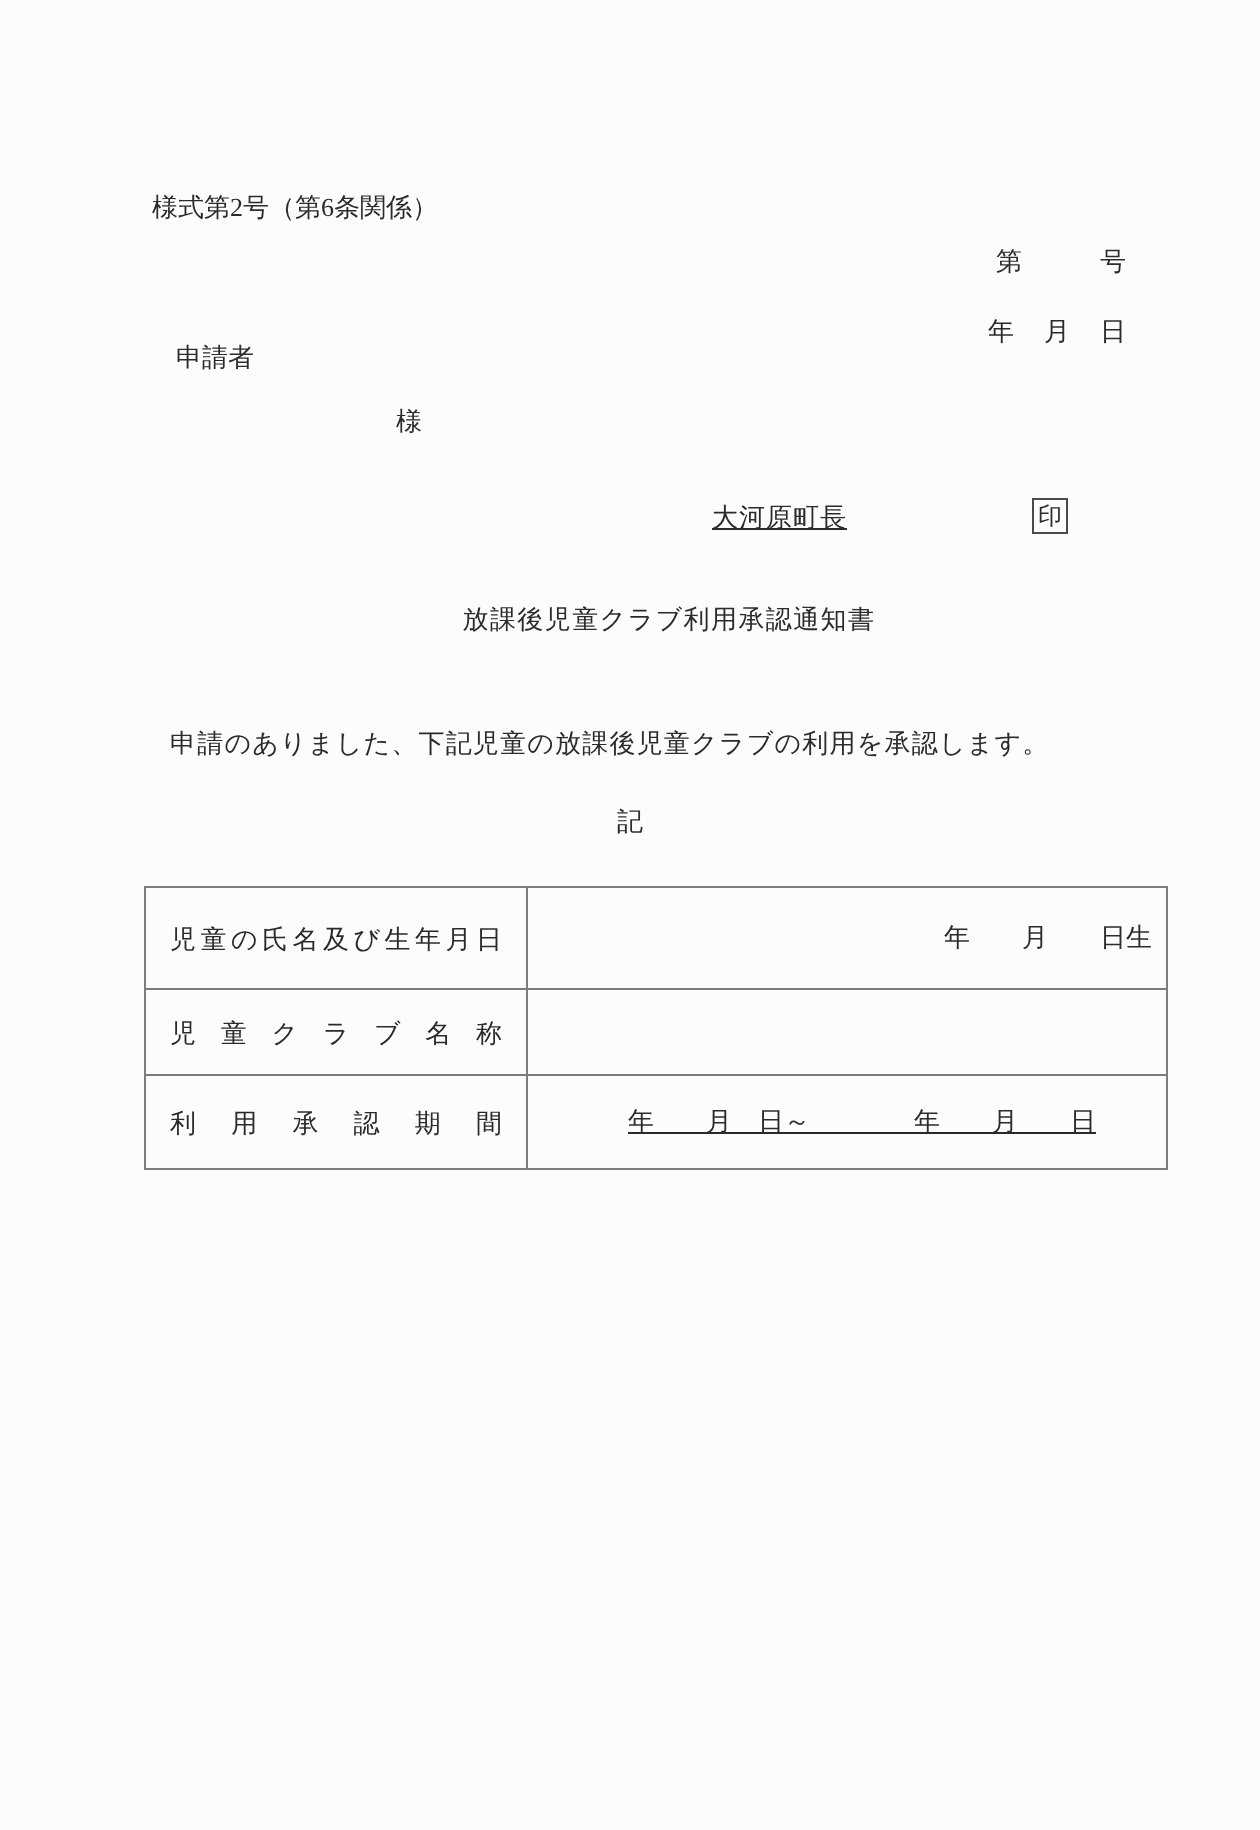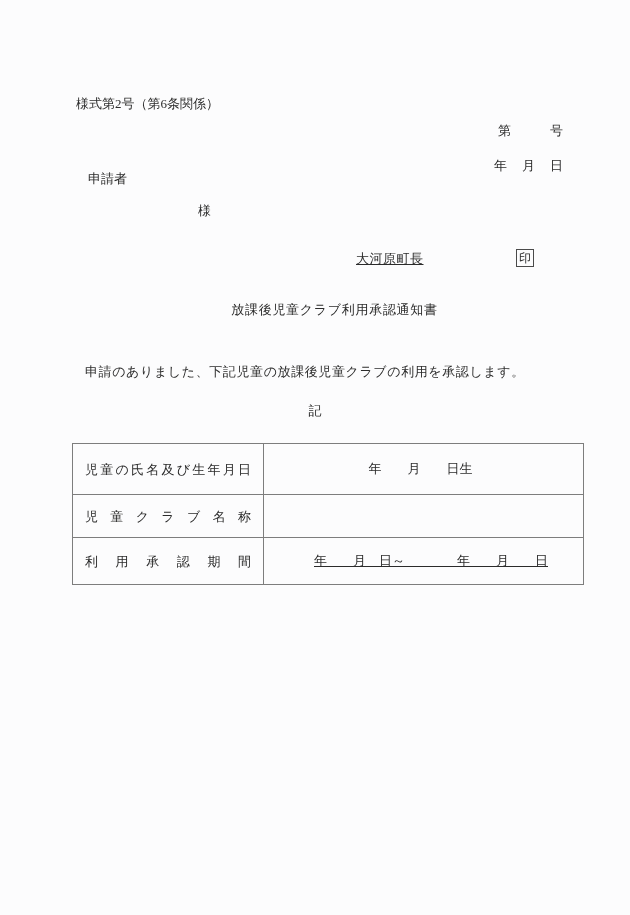--- a/index.html
+++ b/index.html
@@ -58,21 +58,21 @@
   .row-1 { height: 51px; }
   .row-2 { height: 43px; }
   .row-3 { height: 47px; }
   .label-cell { width: 166px; padding: 0 12px; }
   .label-cell .justify {
     display: flex;
     justify-content: space-between;
     line-height: 1;
   }
   .value-cell { width: 311px; white-space: pre; }
-  .value-right { text-align: center; padding-right: 7px; }
+  .value-right { text-align: right; padding-right: 7px; }
   .value-period { padding-left: 50px; text-decoration: underline; }
 </style>
 </head>
 <body>
 
 <div class="abs form-number">様式第2号（第6条関係）</div>
 <div class="abs doc-number">第　　　号</div>
 <div class="abs date-line">年　月　日</div>
 <div class="abs applicant">申請者</div>
 <div class="abs honorific">様</div>

